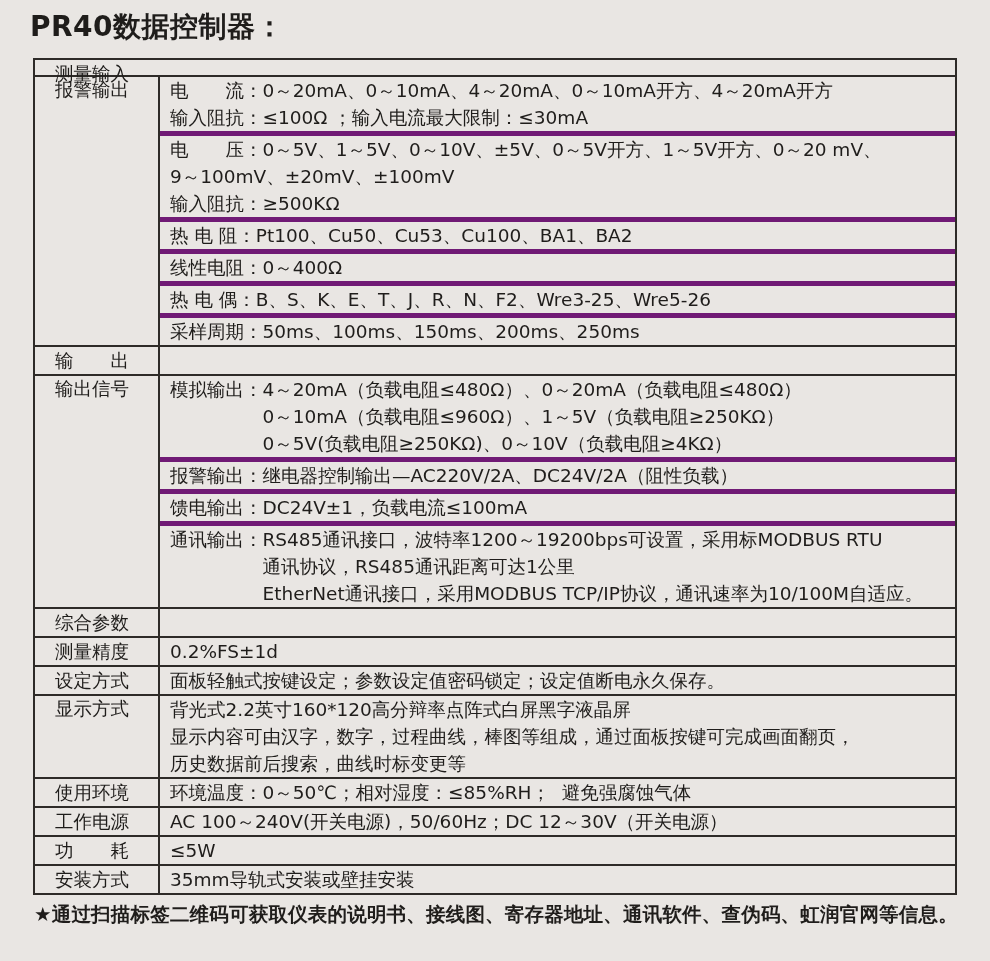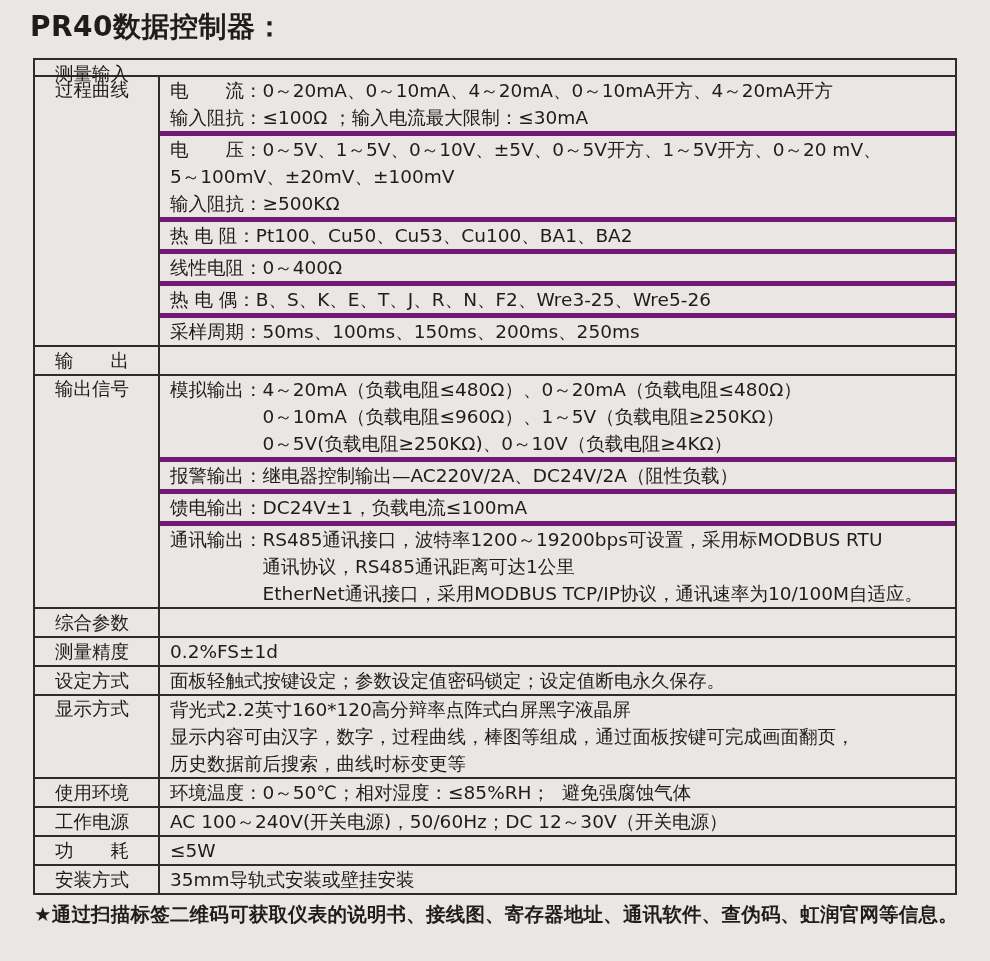--- a/index.html
+++ b/index.html
@@ -63,29 +63,29 @@
 
   <div class="title">PR40数据控制器：</div>
 
   <div class="spec-table">
 
     <div class="row section">
       <div class="full-label">测量输入</div>
     </div>
 
     <div class="row group">
-      <div class="label">过程曲线</div>
+      <div class="label">报警输出</div>
       <div class="content">
         <div class="cell">
           <div class="line">电　　流：0～20mA、0～10mA、4～20mA、0～10mA开方、4～20mA开方</div>
           <div class="line">输入阻抗：≤100Ω ；输入电流最大限制：≤30mA</div>
         </div>
         <div class="cell">
           <div class="line">电　　压：0～5V、1～5V、0～10V、±5V、0～5V开方、1～5V开方、0～20 mV、</div>
-          <div class="line">5～100mV、±20mV、±100mV</div>
+          <div class="line">9～100mV、±20mV、±100mV</div>
           <div class="line">输入阻抗：≥500KΩ</div>
         </div>
         <div class="cell">
           <div class="line">热 电 阻：Pt100、Cu50、Cu53、Cu100、BA1、BA2</div>
         </div>
         <div class="cell">
           <div class="line">线性电阻：0～400Ω</div>
         </div>
         <div class="cell">
           <div class="line">热 电 偶：B、S、K、E、T、J、R、N、F2、Wre3-25、Wre5-26</div>

